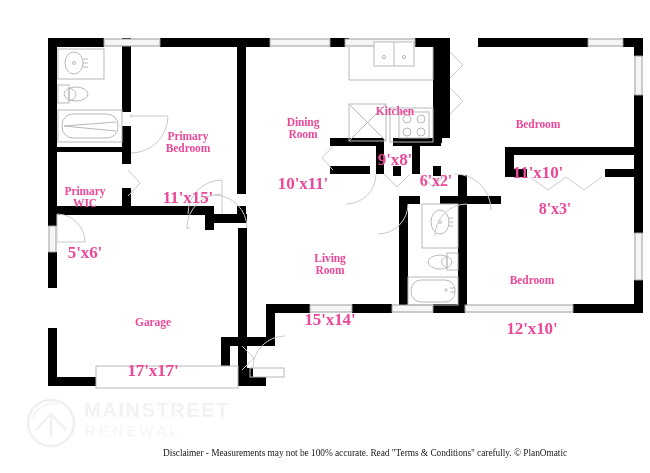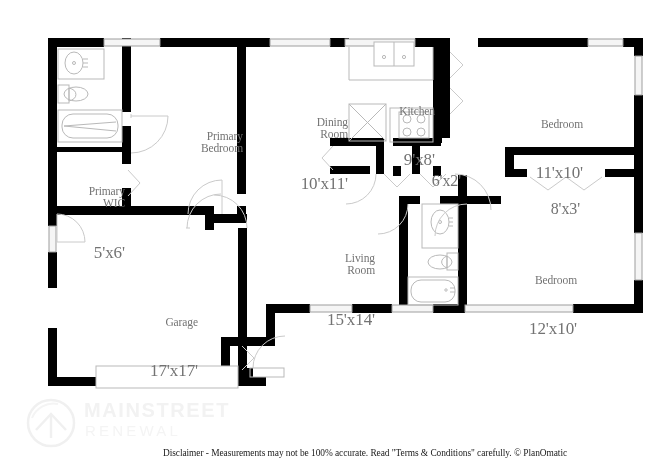--- a/index.html
+++ b/index.html
@@ -19,24 +19,24 @@
   }
   #plan-svg {
     position: absolute;
     left: 0;
     top: 0;
     width: 650px;
     height: 473px;
   }
   .room-label {
     position: absolute;
-    text-align: right;
+    text-align: center;
     font-family: "Liberation Serif", serif;
-    font-weight: normal;
-    color: #737373;
+    font-weight: bold;
+    color: #ec4899;
     line-height: 1.08;
     white-space: pre;
     letter-spacing: -0.1px;
   }
   .room-label .rl-name { display: block; font-size: 11.5px; }
   .room-label .rl-dim  { display: block; font-size: 17px; }
   .room-label.small .rl-dim { font-size: 16px; }
 
   #disclaimer {
     position: absolute;
@@ -289,20 +289,21 @@
 
     <g>
       <rect class="fxf" x="96" y="366" width="142" height="22"></rect>
     </g>
 
   </svg>
 
   <div class="room-label" style="left:133px; top:95px; width:110px;">
     <span class="rl-name">Primary
 Bedroom</span>
+    <span class="rl-dim">11'x15'</span>
   </div>
 
   <div class="room-label" style="left:45px; top:150px; width:80px;">
     <span class="rl-name">Primary
 WIC</span>
     <span class="rl-dim">5'x6'</span>
   </div>
 
   <div class="room-label" style="left:258px; top:81px; width:90px;">
     <span class="rl-name">Dining

